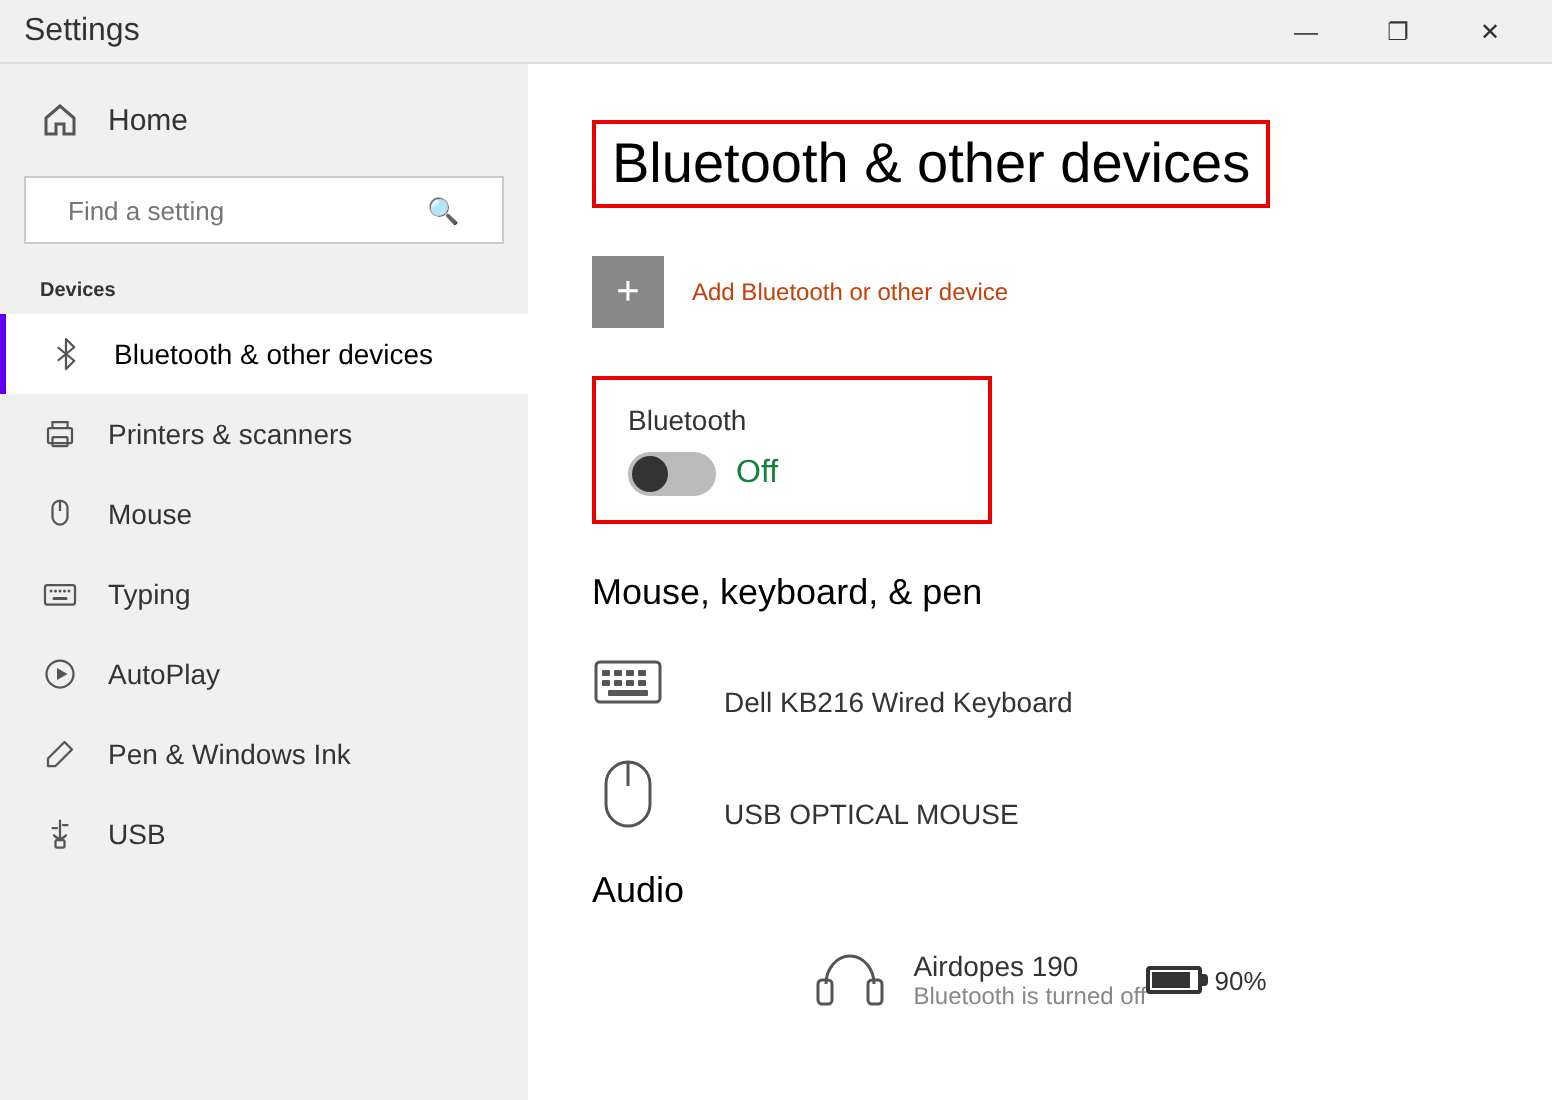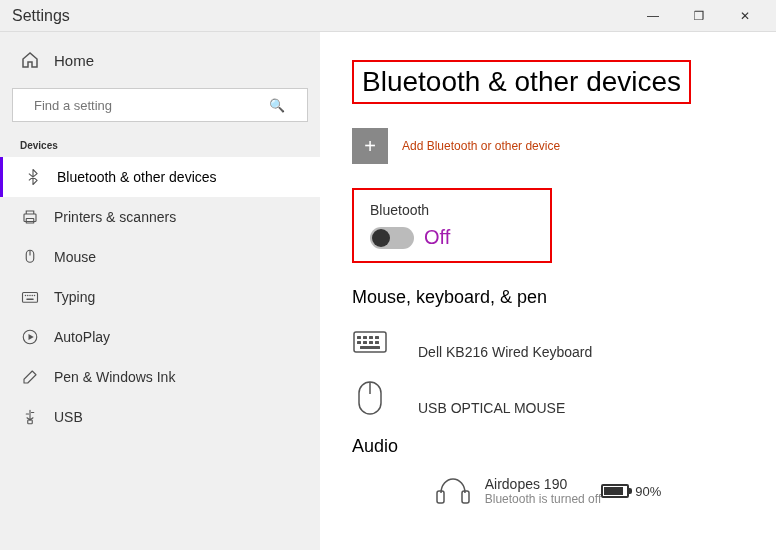--- a/index.html
+++ b/index.html
@@ -47,21 +47,21 @@
 
     
     .app-body {
       display: flex;
       flex: 1;
       overflow: hidden;
     }
 
     
     .sidebar {
-      width: 320px;
+      width: 264px;
       background: #f0f0f0;
       display: flex;
       flex-direction: column;
       flex-shrink: 0;
       overflow-y: auto;
       padding-top: 8px;
     }
 
     .sidebar-home {
       display: flex;
@@ -201,22 +201,22 @@
     }
     .toggle-knob {
       width: 18px;
       height: 18px;
       background: #333;
       border-radius: 50%;
       position: absolute;
       left: 2px;
     }
     .toggle-off-label {
-      font-size: 20px;
-      color: #a21caf;
+      font-size: 16px;
+      color: #15803d;
     }
 
     
     .section-header {
       font-size: 18px;
       font-weight: 400;
       color: #000;
       margin-bottom: 16px;
     }
 

